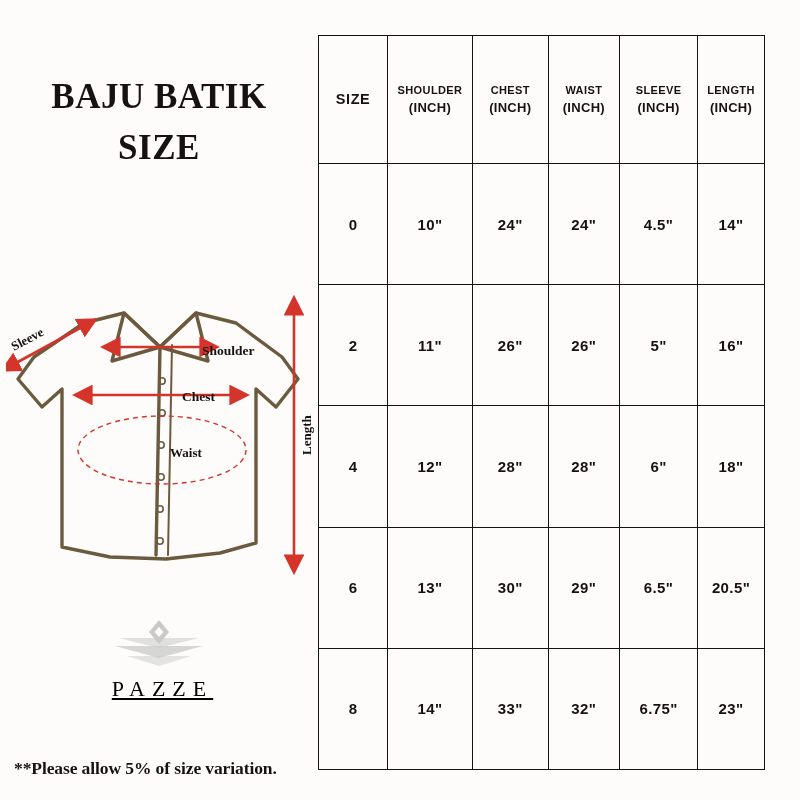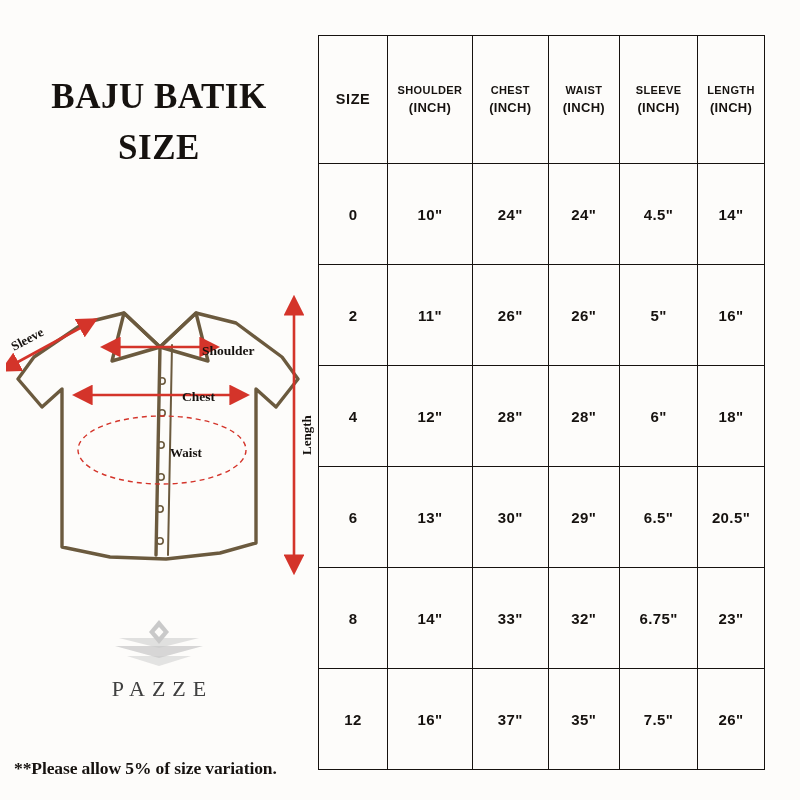--- a/index.html
+++ b/index.html
@@ -59,22 +59,23 @@
     left: 0;
     width: 318px;
     text-align: center;
   }
   .brand-mark { display: block; margin: 0 auto; }
   .brand-name {
     margin-top: 6px;
     font-family: "Liberation Serif", serif;
     font-size: 22px;
     letter-spacing: 7px;
-    color: #404040;
+    color: #000000;
     text-indent: 7px;
+    text-decoration: underline;
   }
 
   .disclaimer {
     position: absolute;
     left: 14px;
     top: 758px;
     font-family: "Liberation Serif", serif;
     font-weight: bold;
     font-size: 17.5px;
     color: #16120f;
@@ -277,25 +278,17 @@
           <td>20.5"</td>
         </tr>
         <tr>
           <td class="size-col">8</td>
           <td>14"</td>
           <td>33"</td>
           <td>32"</td>
           <td>6.75"</td>
           <td>23"</td>
         </tr>
-        <tr>
-          <td class="size-col">12</td>
-          <td>16"</td>
-          <td>37"</td>
-          <td>35"</td>
-          <td>7.5"</td>
-          <td>26"</td>
-        </tr>
       </tbody>
     </table>
   </div>
 
 </div>
 
 </body></html>

